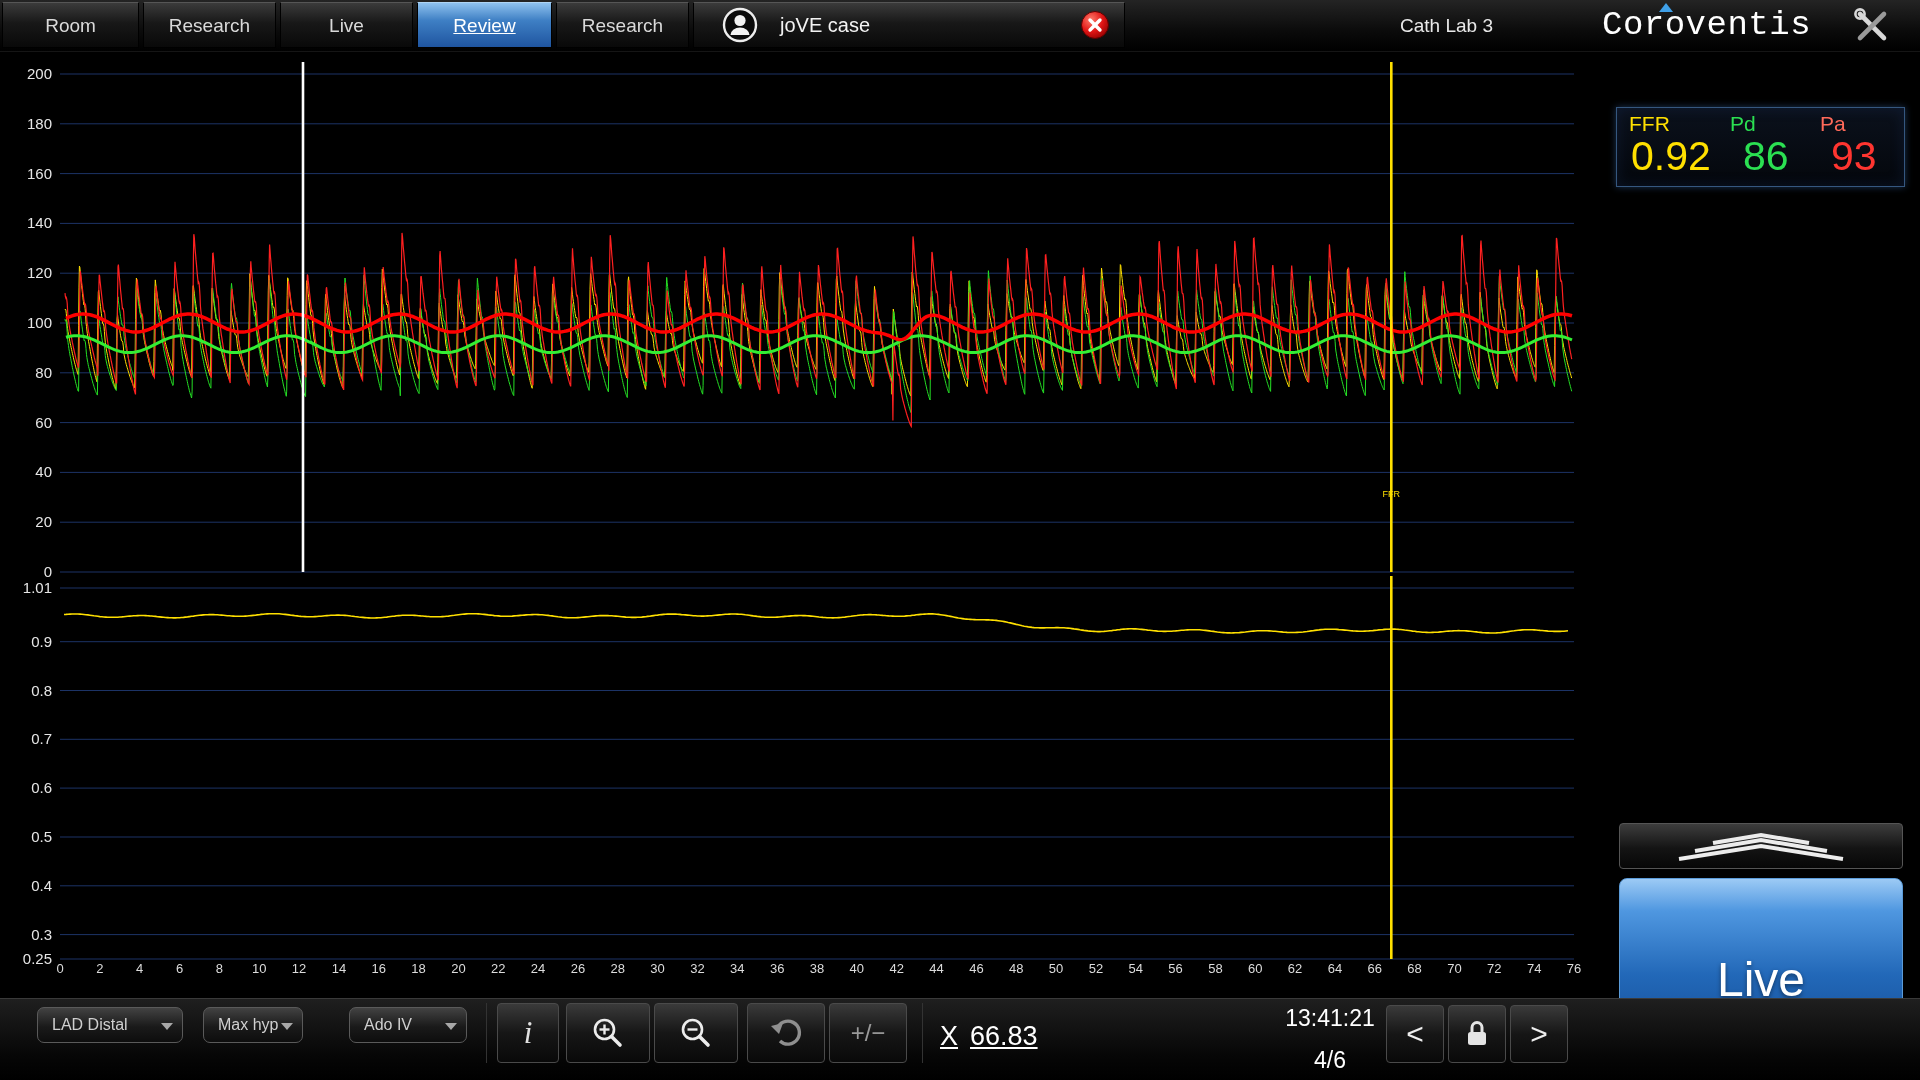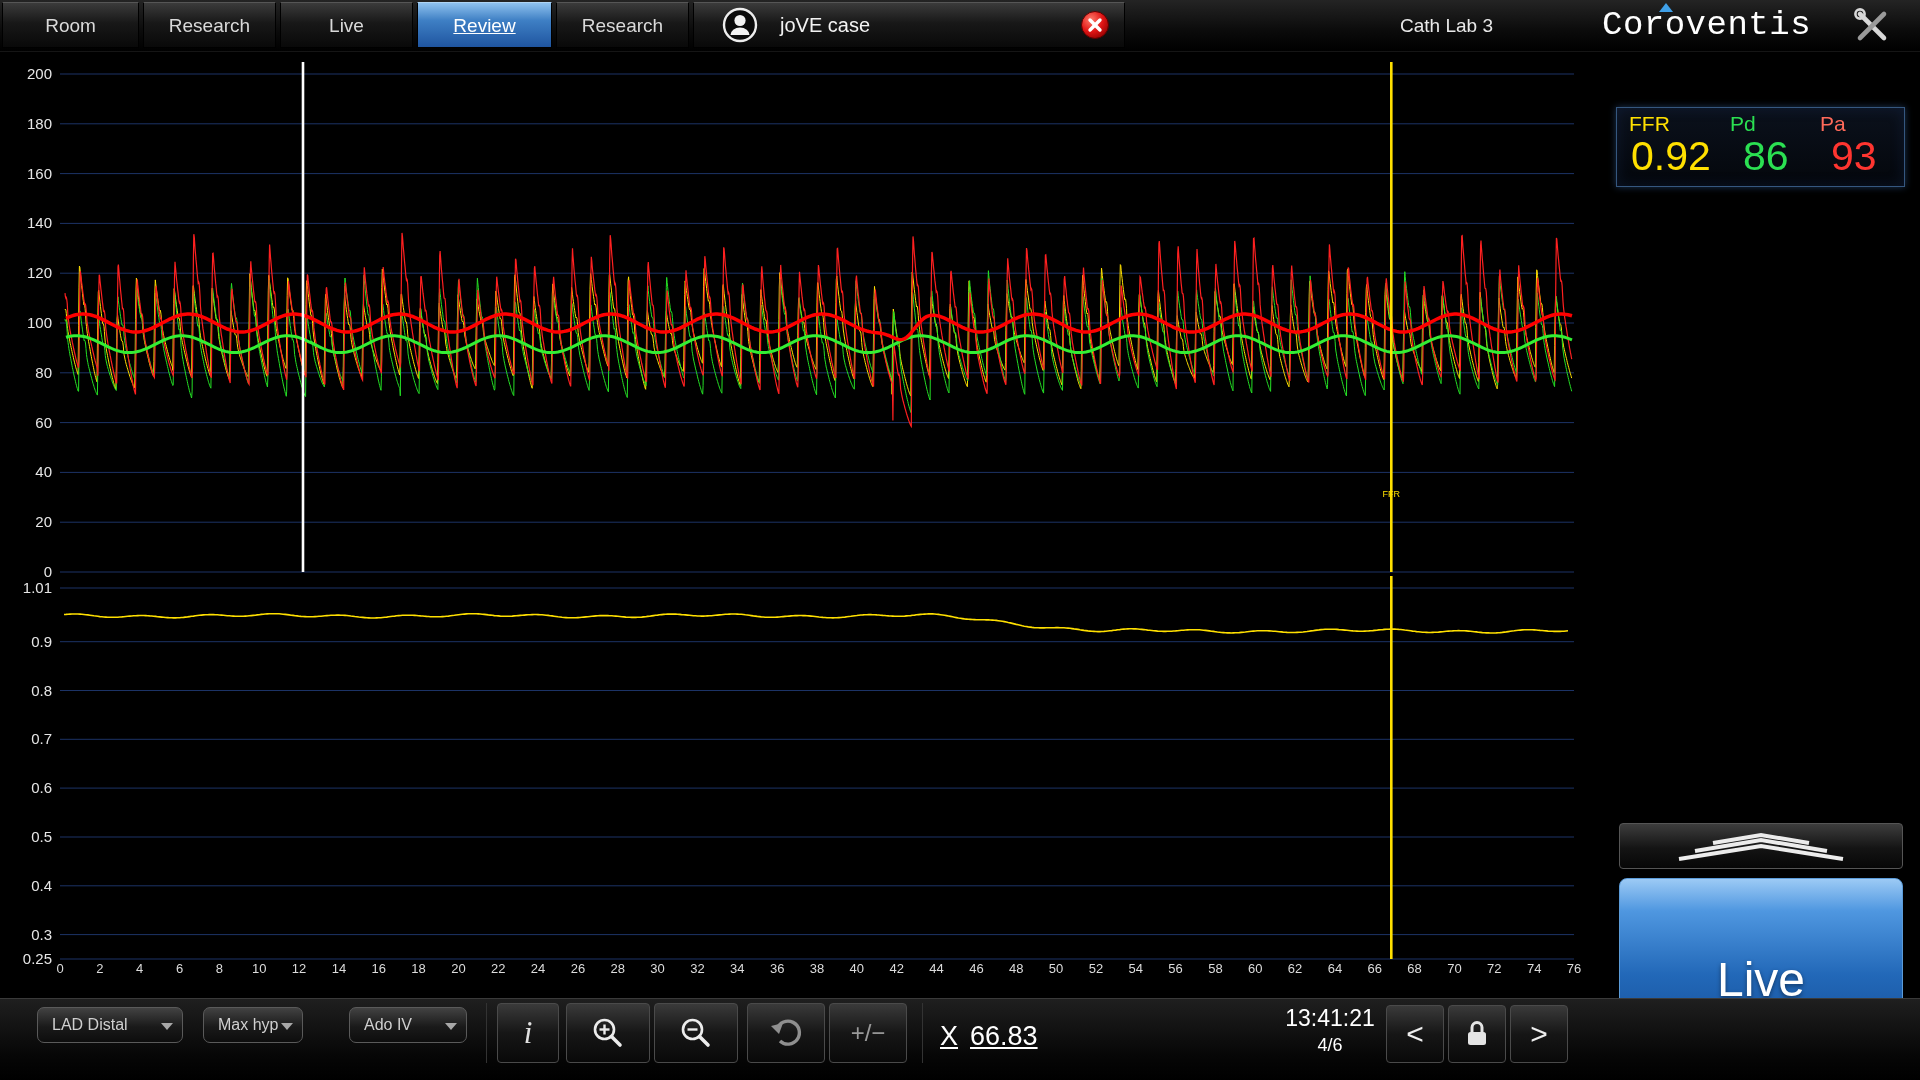--- a/index.html
+++ b/index.html
@@ -51,21 +51,21 @@
   .tbtn{position:absolute;top:4px;height:60px;box-sizing:border-box;border:1px solid #4a4a4a;border-radius:4px;
     background:linear-gradient(#3a3a3a,#161616 50%,#090909);color:#e0e0e0;
     display:flex;align-items:center;justify-content:center;cursor:pointer;}
   .b-info{left:497px;width:62px;font-family:"Liberation Serif",serif;font-style:italic;font-size:31px;}
   .b-zin{left:566px;width:84px}.b-zout{left:654px;width:84px}
   .b-undo{left:747px;width:78px}.b-cal{left:829px;width:78px;color:#9a9a9a;font-size:24px;}
   .sep{position:absolute;top:4px;height:60px;width:1px;background:#333;}
   .xreadout{position:absolute;left:940px;top:22px;color:#fff;font-size:27px;text-decoration:underline;}
   .xreadout b{font-weight:400;margin-right:12px;}
   .timeblock{position:absolute;left:1262px;top:6px;width:136px;text-align:center;color:#fff;}
-  .timeblock .t1{font-size:23px;}.timeblock .t2{font-size:18px;margin-top:3px;}
+  .timeblock .t1{font-size:23px;}.timeblock .t2{font-size:23px;margin-top:15px;}
   .navbtn{position:absolute;top:6px;width:58px;height:58px;box-sizing:border-box;border:1px solid #4a4a4a;
     border-radius:4px;background:linear-gradient(#3a3a3a,#161616 50%,#090909);color:#eee;font-size:30px;
     display:flex;align-items:center;justify-content:center;cursor:pointer;}
   .n-prev{left:1386px}.n-lock{left:1448px}.n-next{left:1510px}
   svg text{font-family:"Liberation Sans",sans-serif;}
 </style>
 </head>
 <body>
 
 <div class="topbar">

